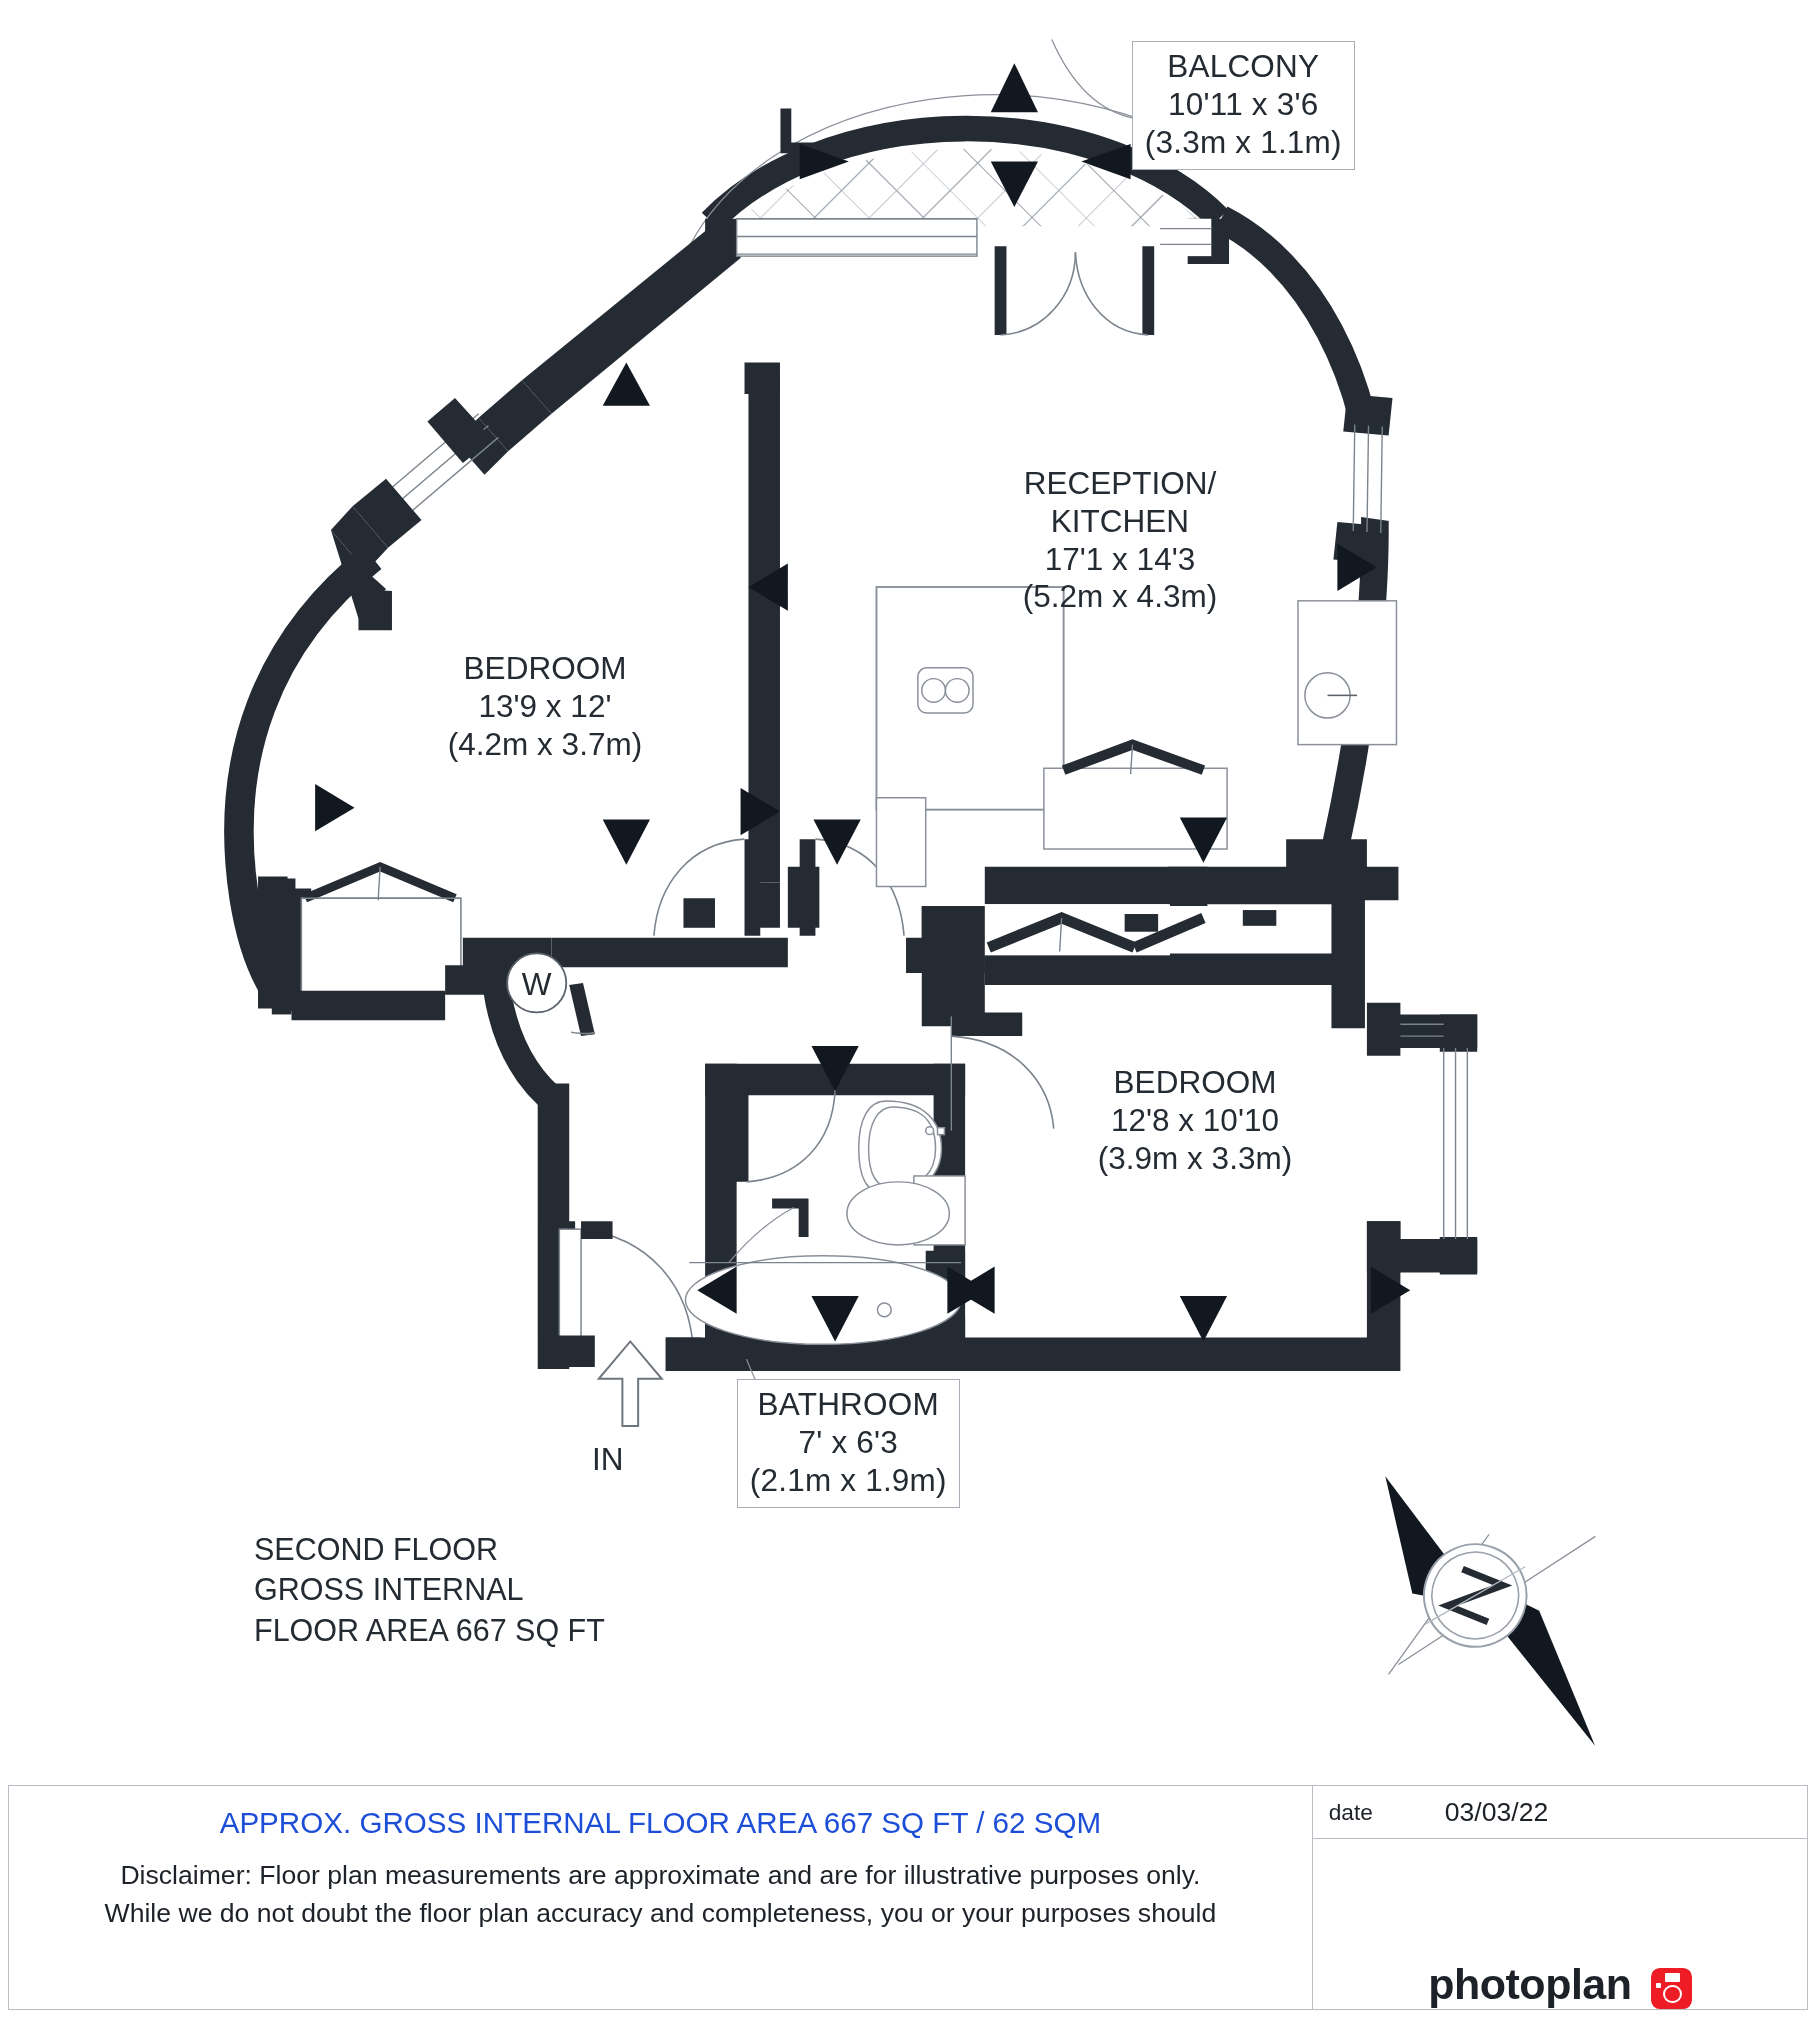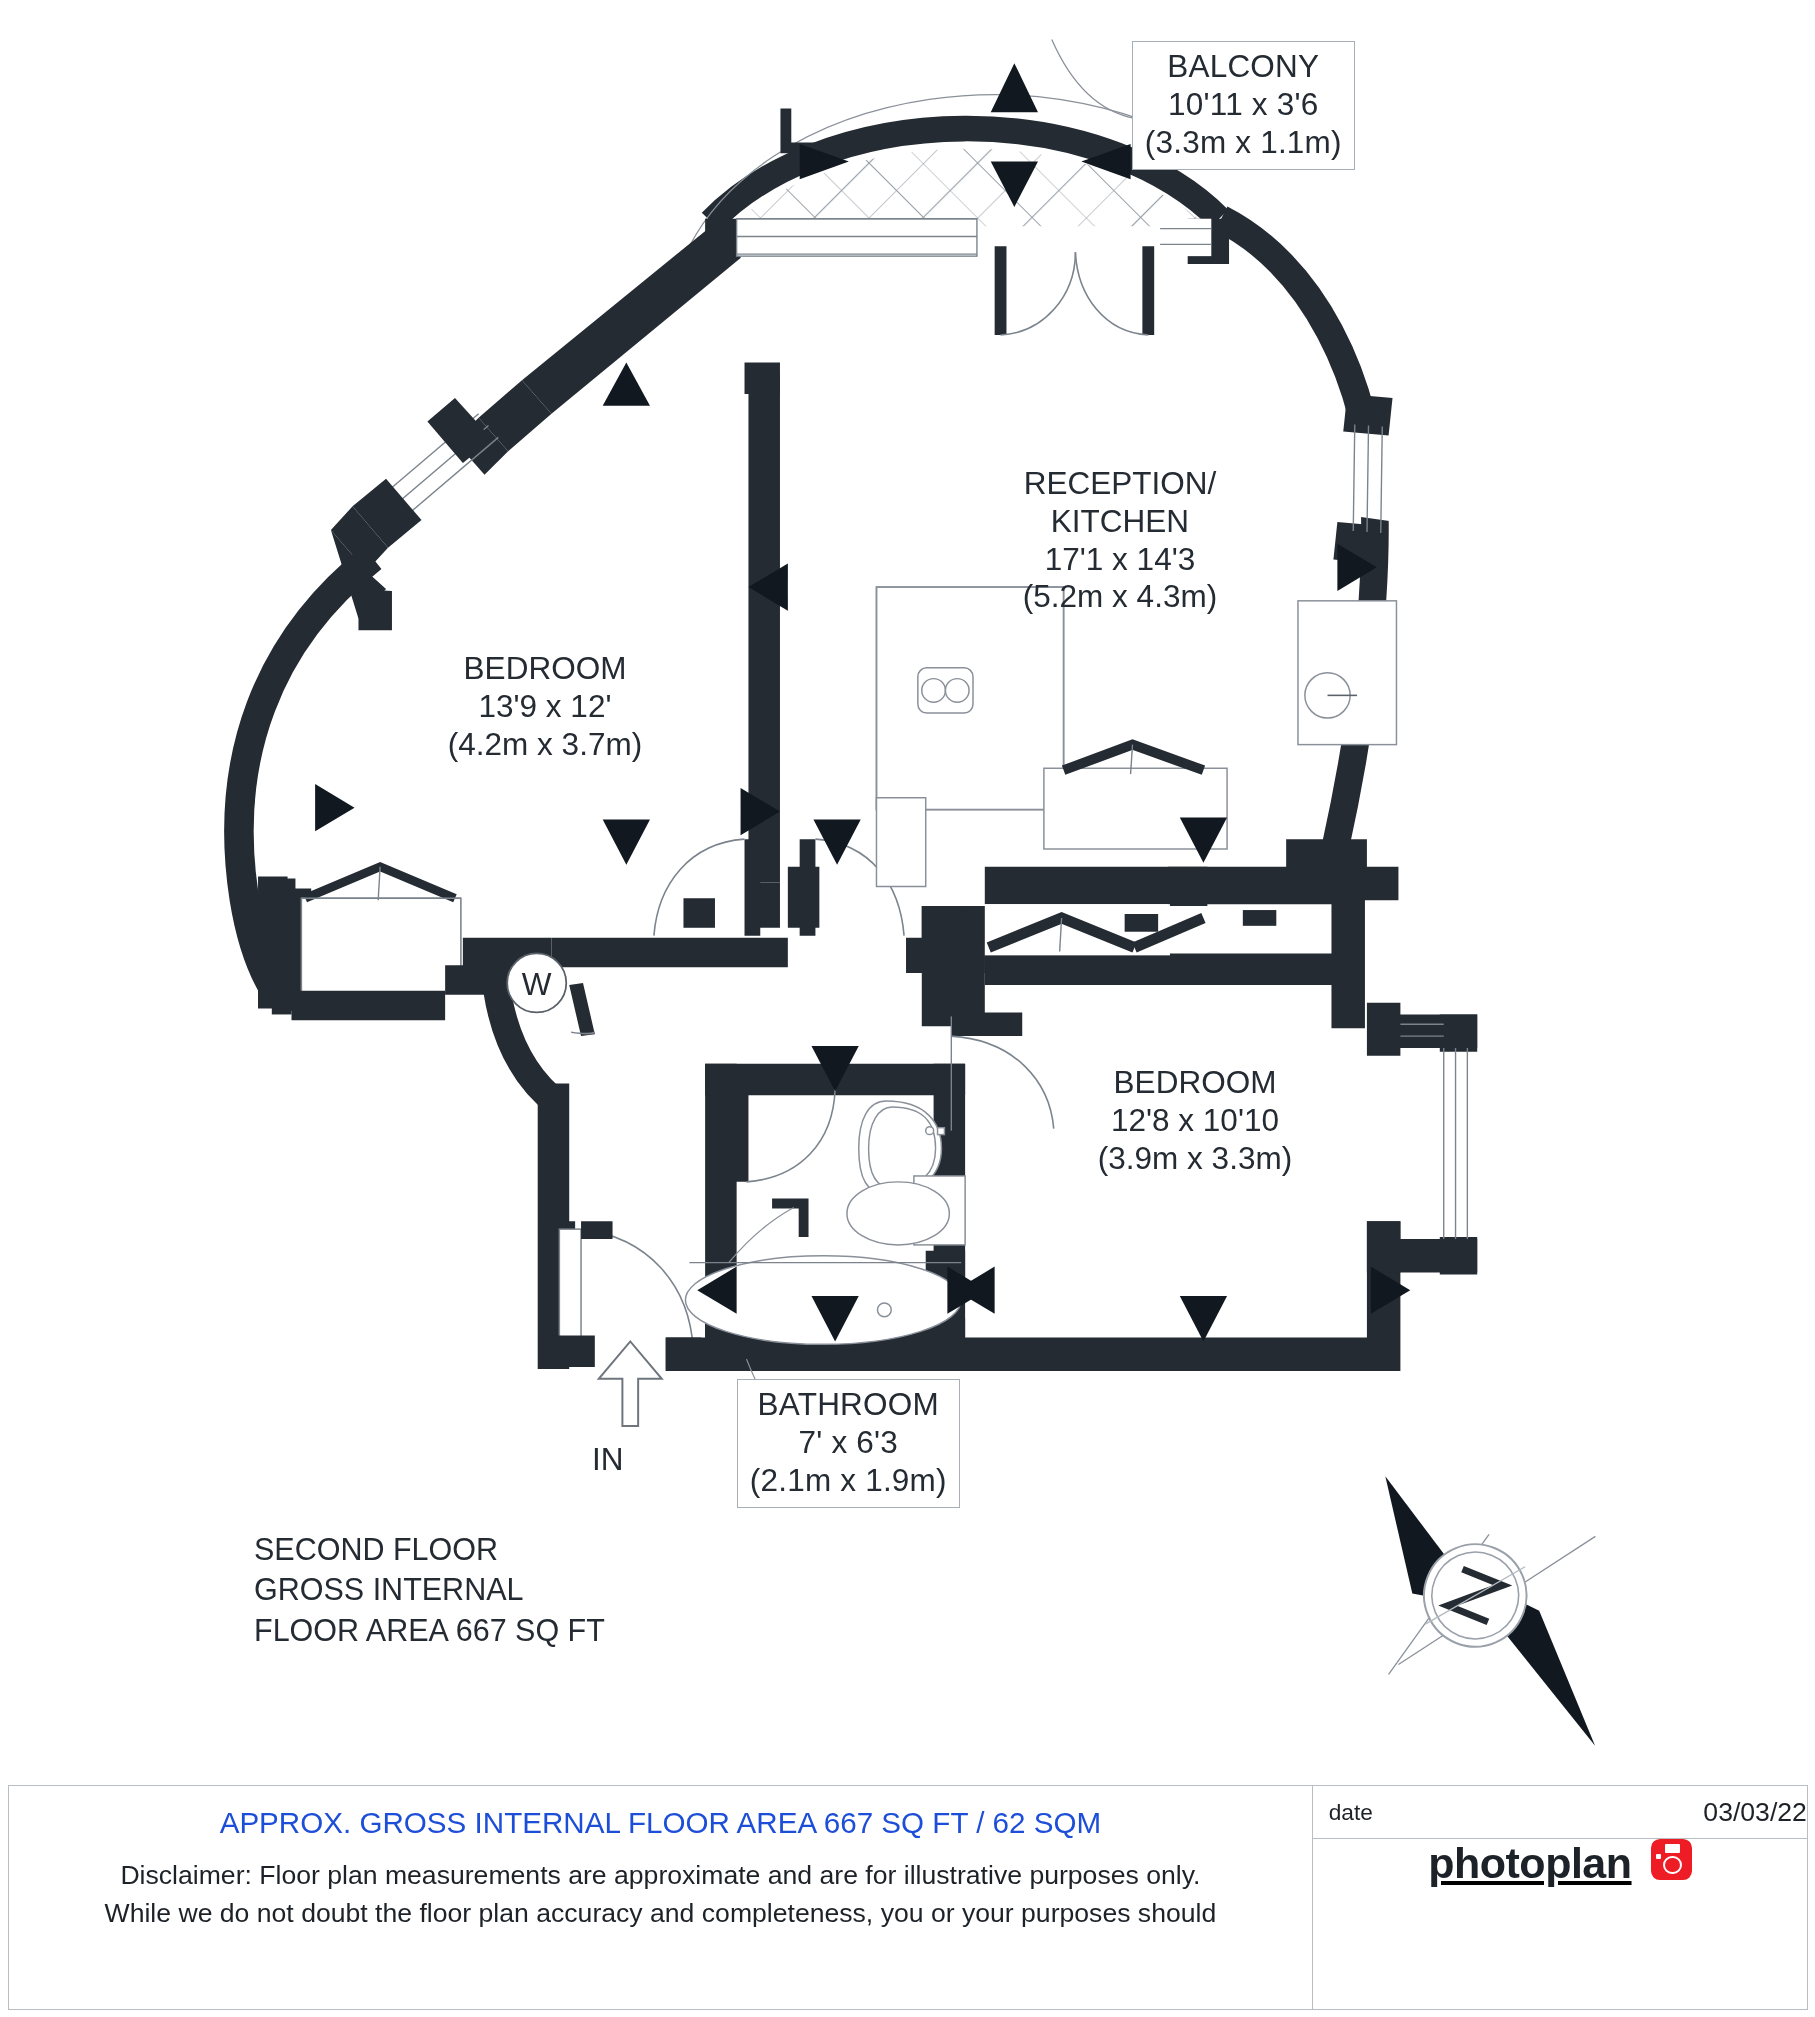--- a/index.html
+++ b/index.html
@@ -109,29 +109,27 @@
     font-size: 35px;
     color: #1d2228;
   }
   #date-cell {
     flex: 0 0 53px;
     border-bottom: 1px solid #b9bec4;
     display: flex; align-items: center;
     font-size: 22.7px;
     color: #1d2228;
     padding-left: 15.8px;
-    justify-content: space-between;
   }
   #date-cell .dlabel { width: 116px; }
   #date-cell .dval { font-size: 26.6px; }
   #logo-cell {
     flex: 1 1 auto;
-    display: flex; align-items: flex-start; justify-content: center;
+    display: flex; align-items: flex-end; justify-content: center;
     gap: 19px;
-    text-decoration: underline;
   }
   .logo-word {
     font-size: 43px;
     font-weight: bold;
     color: #1d2228;
     letter-spacing: -0.5px;
   }
   .logo-mark {
     width: 41px; height: 41px;
     border-radius: 8.9px;

